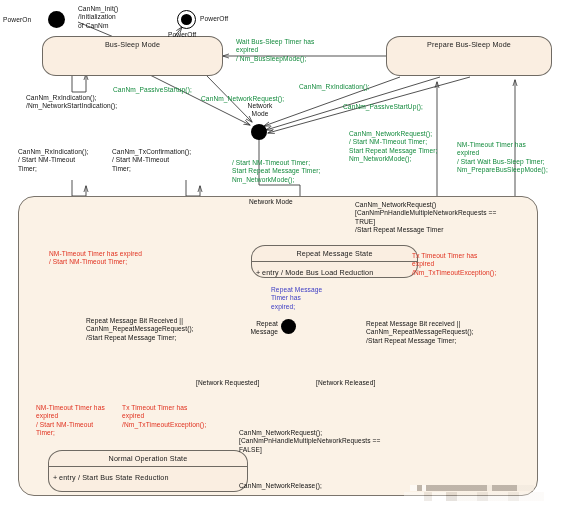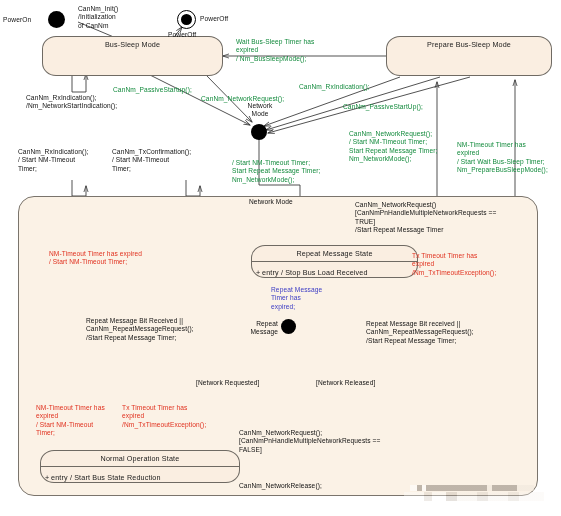--- a/index.html
+++ b/index.html
@@ -167,25 +167,25 @@
 
   <div class="state" style="left:42px;top:36px;width:181px;height:40px;">
     <div class="title">Bus-Sleep Mode</div>
   </div>
 
   <div class="state" style="left:215px;top:245px;width:167px;height:33px;margin-left:36px;">
     <div class="title">Repeat Message State</div>
     <div class="divider"></div>
     <div class="entry">
       <span class="plus">+</span>
-      <span>entry / Stop Bus Load Received</span>
+      <span>entry / Mode Bus Load Reduction</span>
     </div>
   </div>
 
-  <div class="state" style="left:40px;top:450px;width:200px;height:33px;">
+  <div class="state" style="left:48px;top:450px;width:200px;height:42px;">
     <div class="title">Normal Operation State</div>
     <div class="divider"></div>
     <div class="entry">
       <span class="plus">+</span>
       <span>entry / Start Bus State Reduction</span>
     </div>
   </div>
 
 
   <div class="pseudo" style="left:48px;top:11px;width:17px;height:17px;"></div>

